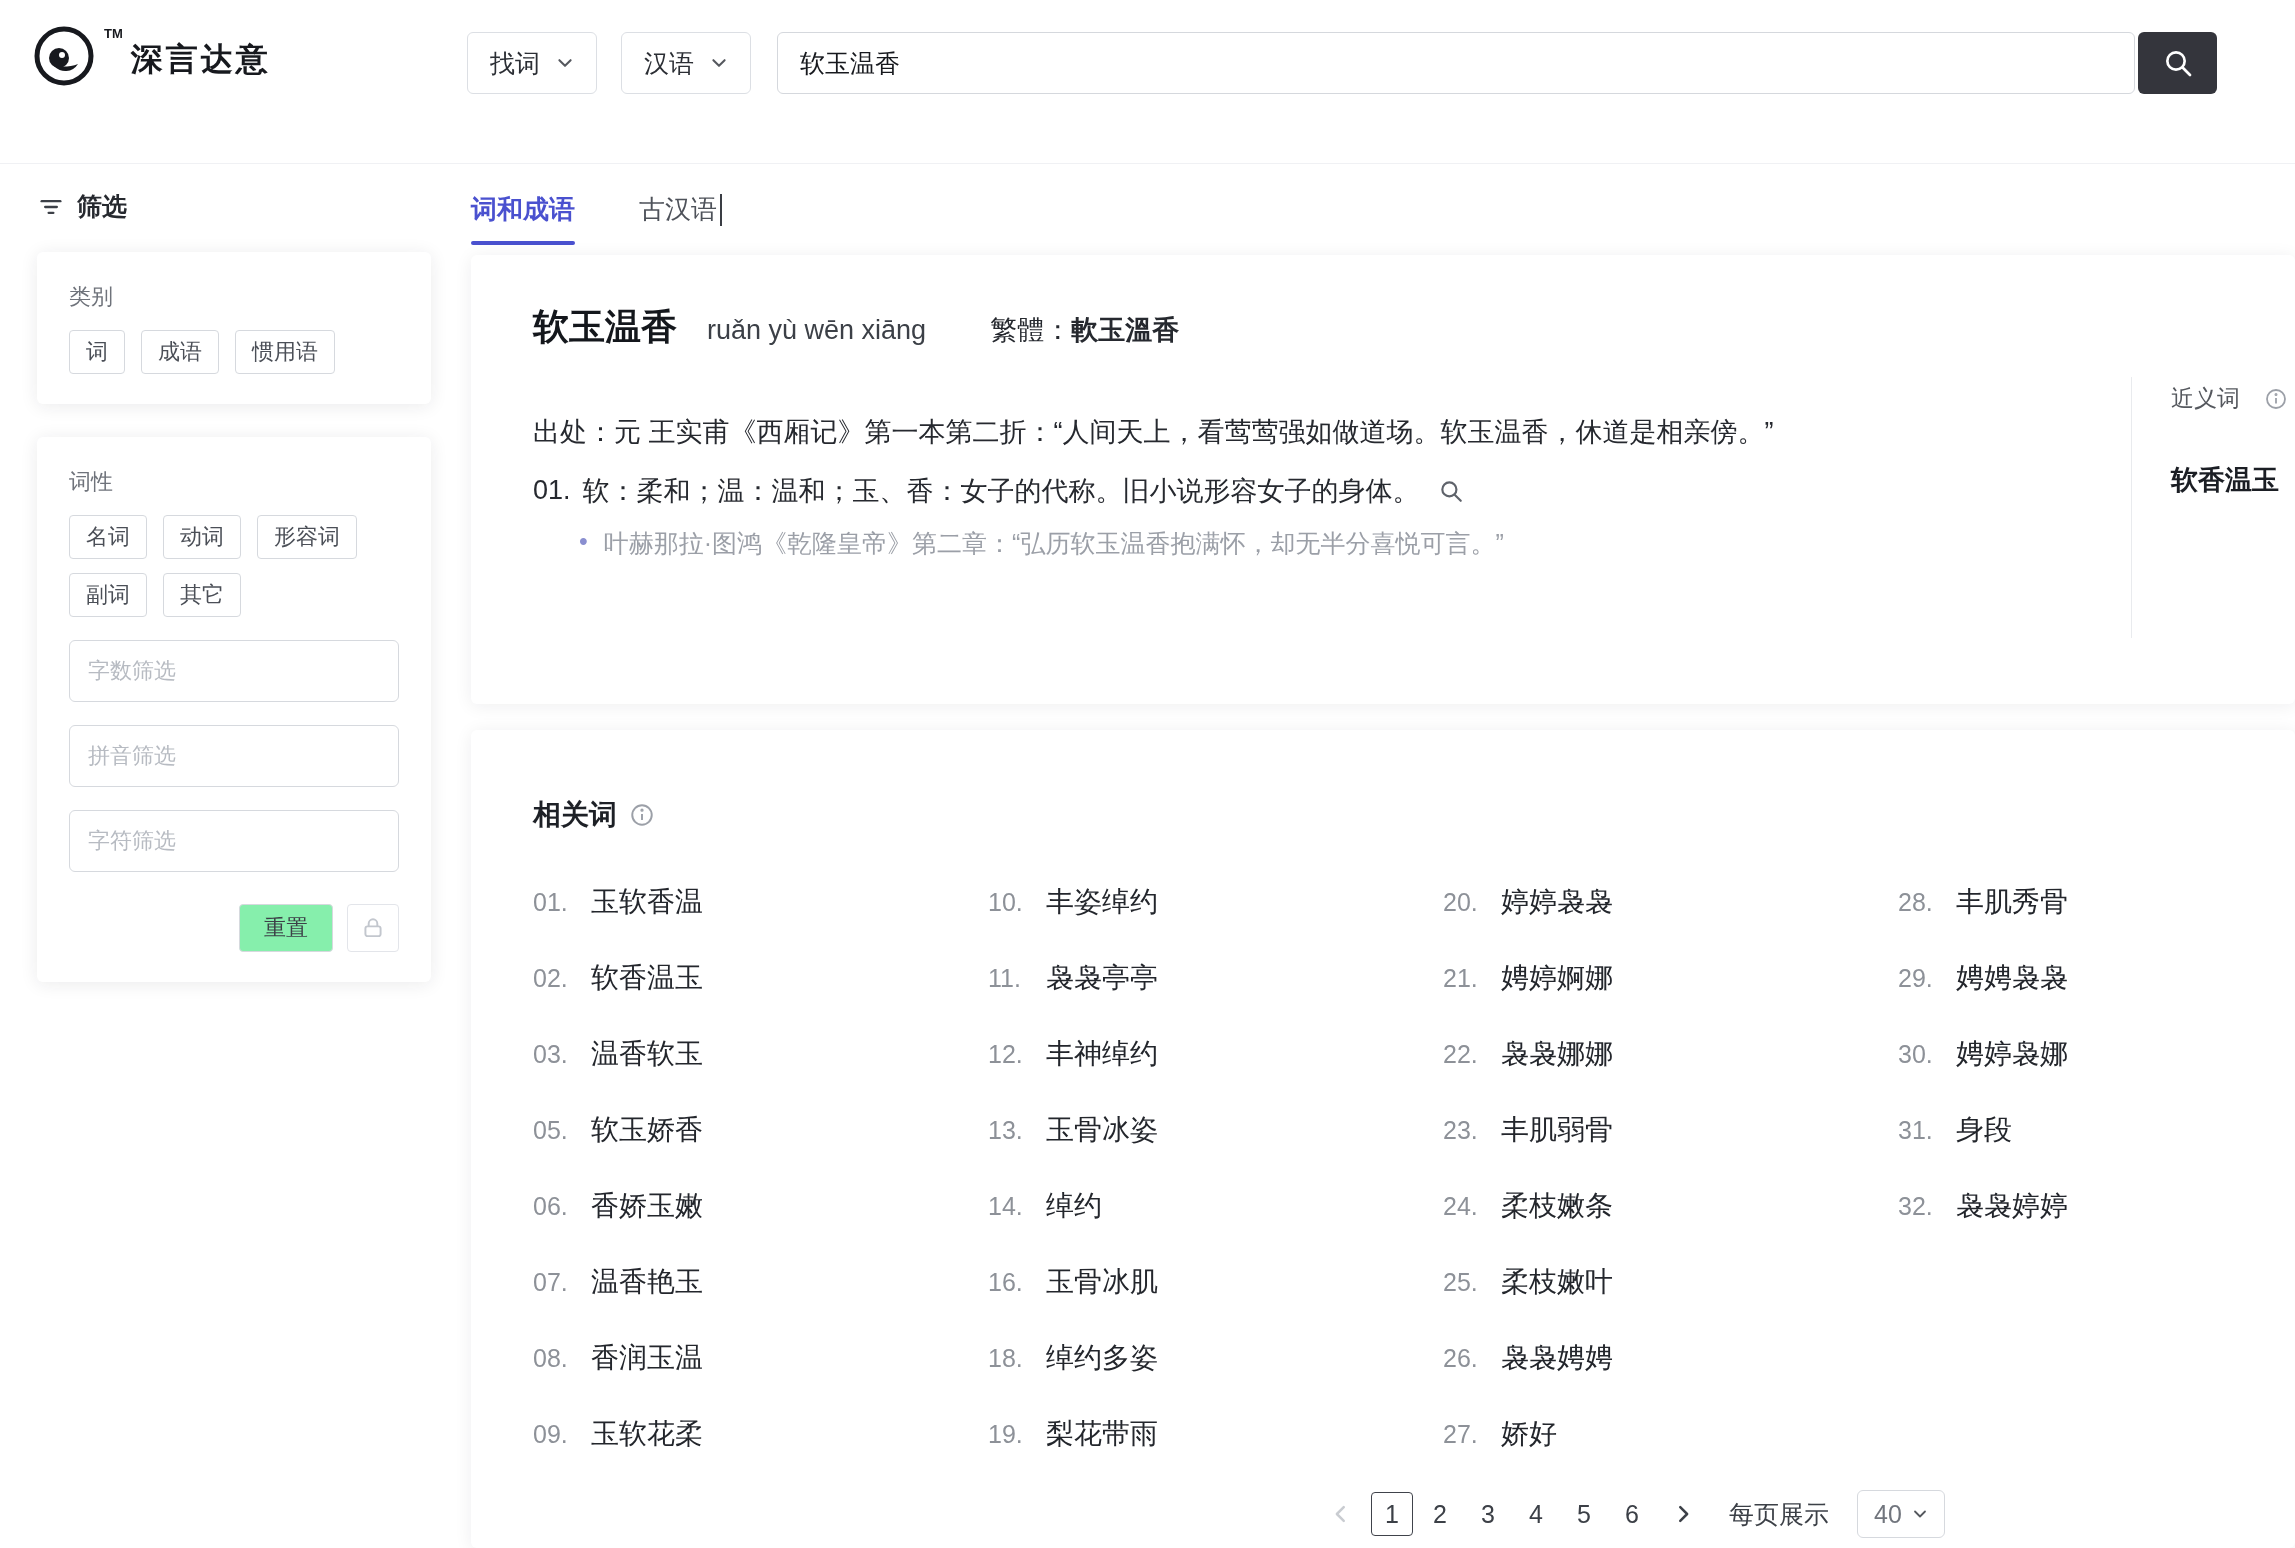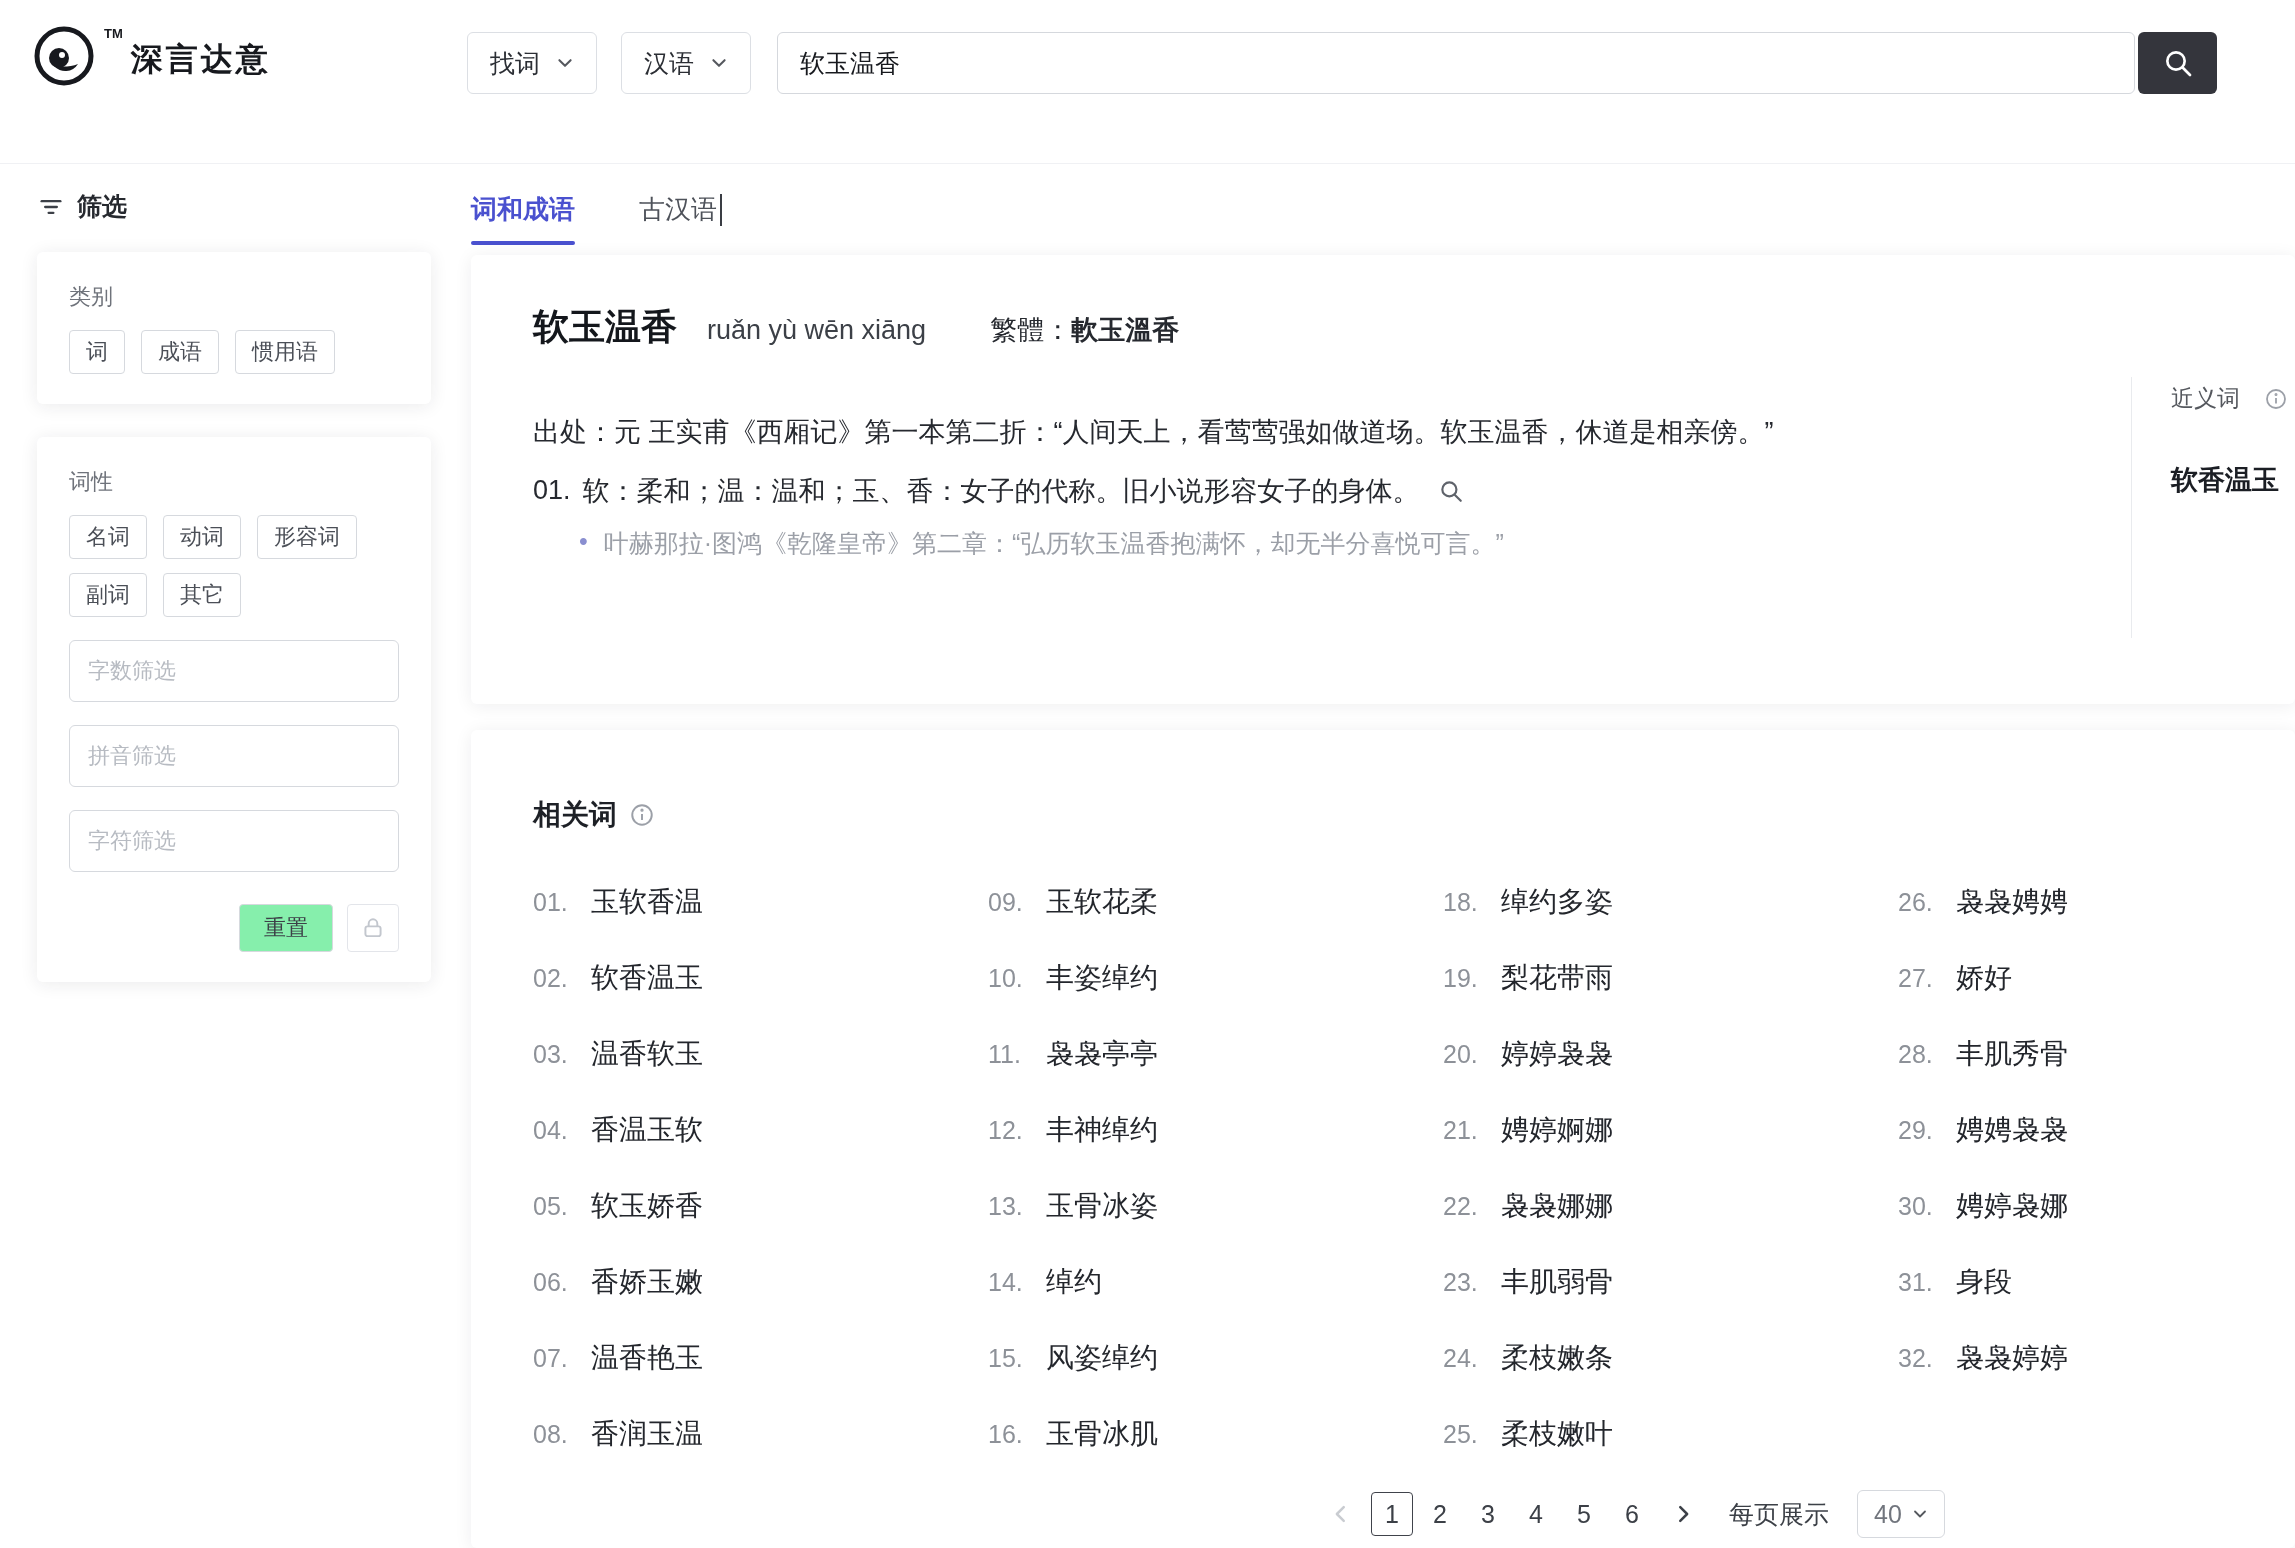--- a/index.html
+++ b/index.html
@@ -256,24 +256,20 @@
       <div class="rel-item">
         <span class="rel-no">02.</span>
         <span class="rel-word">软香温玉</span>
       </div>
 
       <div class="rel-item">
         <span class="rel-no">03.</span>
         <span class="rel-word">温香软玉</span>
       </div>
 
-      <div class="rel-item">
-        <span class="rel-no">04.</span>
-        <span class="rel-word">香温玉软</span>
-      </div>
 
       <div class="rel-item">
         <span class="rel-no">05.</span>
         <span class="rel-word">软玉娇香</span>
       </div>
 
       <div class="rel-item">
         <span class="rel-no">06.</span>
         <span class="rel-word">香娇玉嫩</span>
       </div>
@@ -311,24 +307,20 @@
       <div class="rel-item">
         <span class="rel-no">13.</span>
         <span class="rel-word">玉骨冰姿</span>
       </div>
 
       <div class="rel-item">
         <span class="rel-no">14.</span>
         <span class="rel-word">绰约</span>
       </div>
 
-      <div class="rel-item">
-        <span class="rel-no">15.</span>
-        <span class="rel-word">风姿绰约</span>
-      </div>
 
       <div class="rel-item">
         <span class="rel-no">16.</span>
         <span class="rel-word">玉骨冰肌</span>
       </div>
 
 
       <div class="rel-item">
         <span class="rel-no">18.</span>
         <span class="rel-word">绰约多姿</span>

